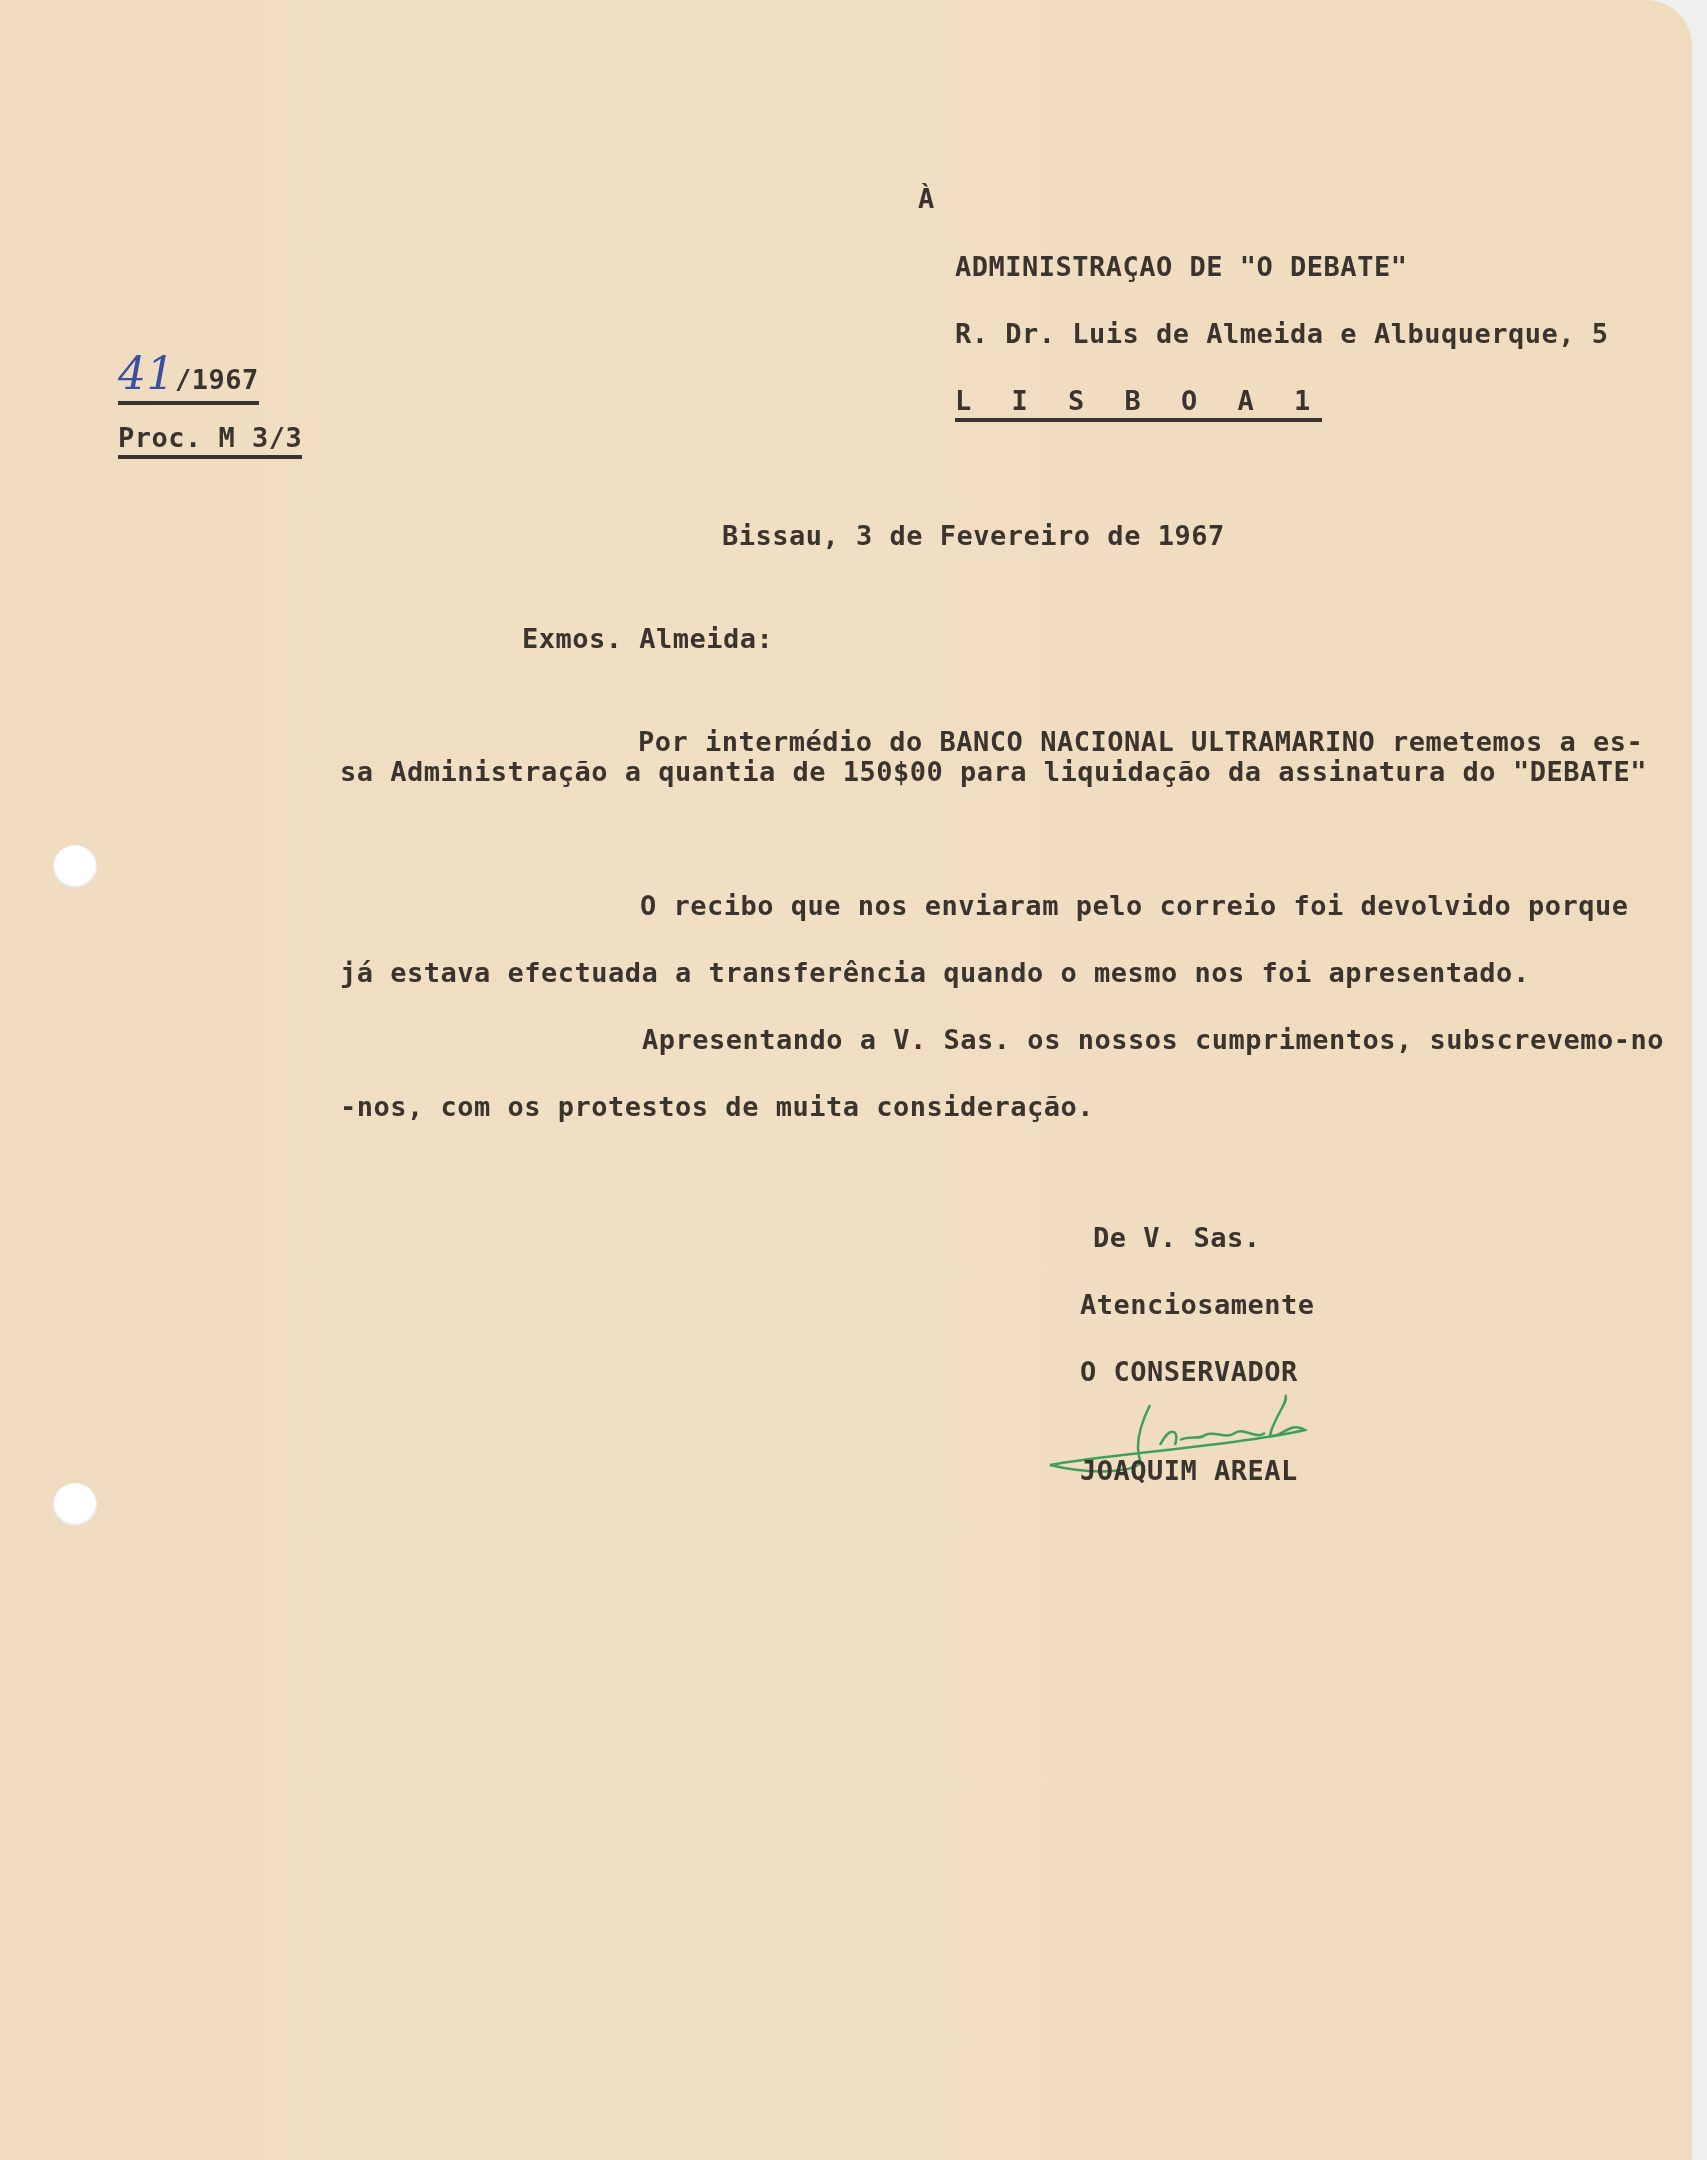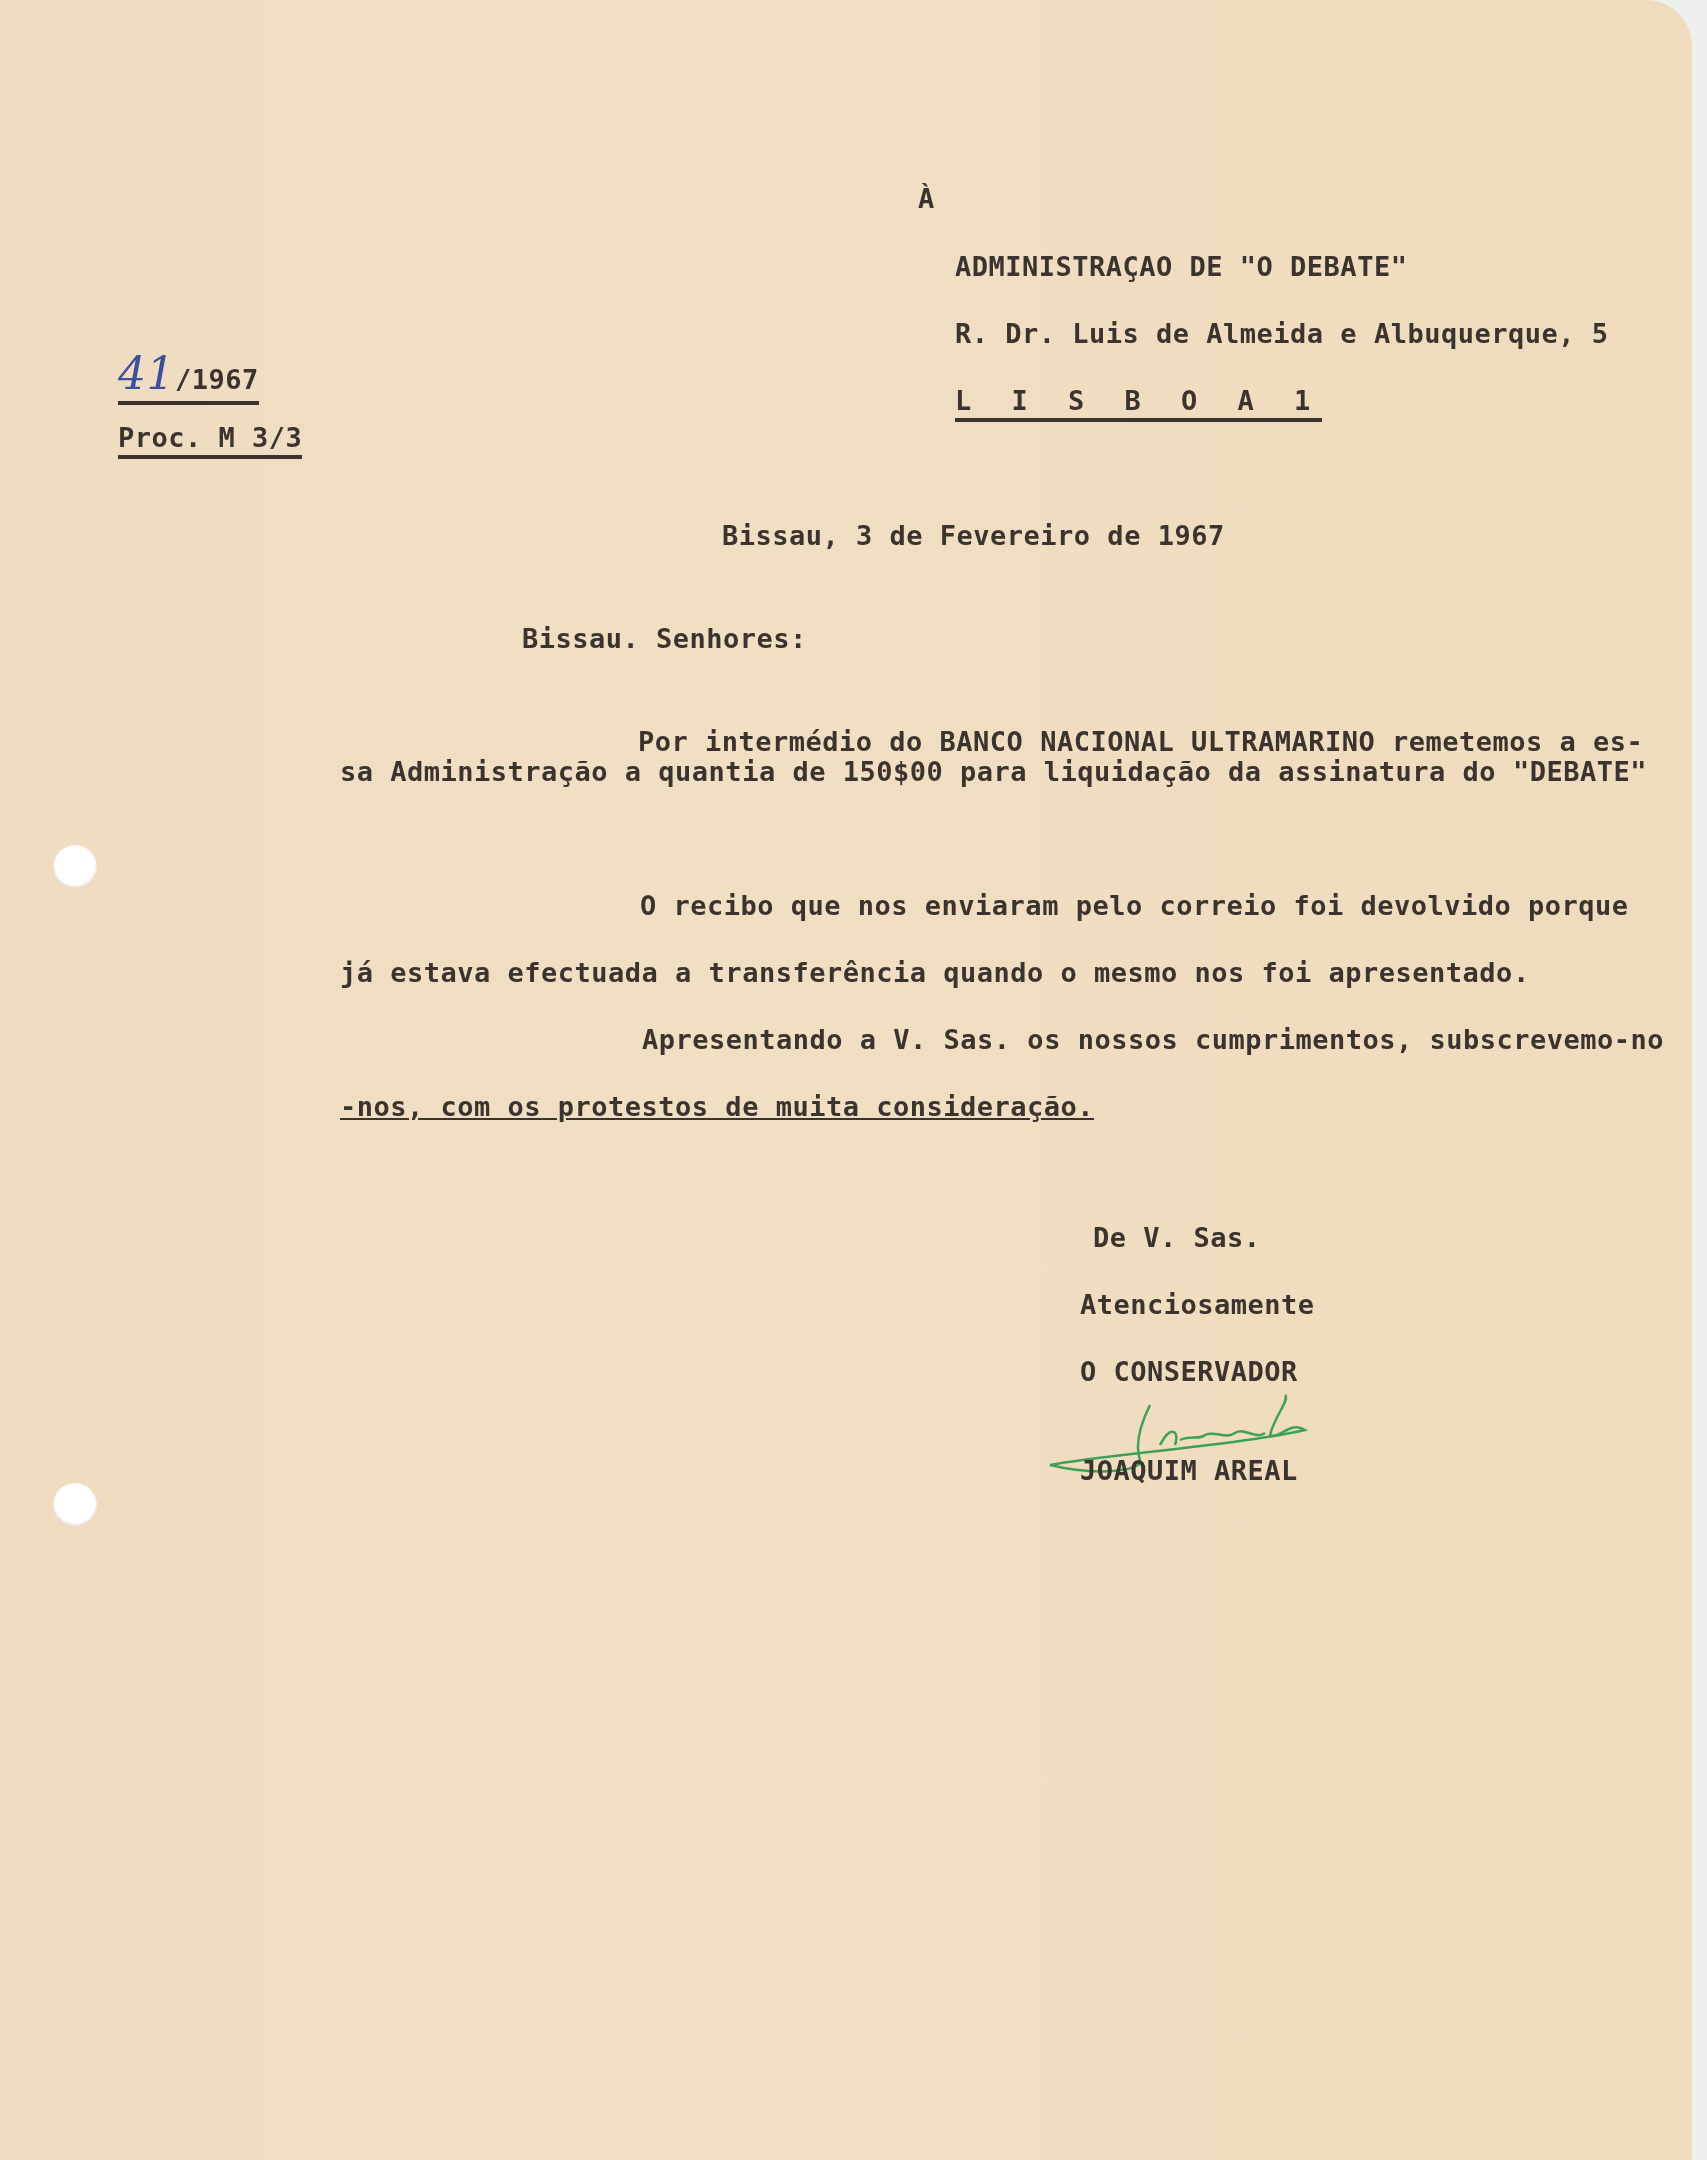--- a/index.html
+++ b/index.html
@@ -37,28 +37,28 @@
   <div class="t" style="left:955px; top:251px;">ADMINISTRAÇAO DE "O DEBATE"</div>
   <div class="t" style="left:955px; top:318px;">R. Dr. Luis de Almeida e Albuquerque, 5</div>
   <div class="t u sp" style="left:955px; top:385px;">L I S B O A  1</div>
 
   <div class="t u" style="left:118px; top:348px;">
     <span class="hand">41</span><span>/1967</span>
   </div>
   <div class="t u" style="left:118px; top:422px;">Proc. M 3/3</div>
 
   <div class="t" style="left:722px; top:520px;">Bissau, 3 de Fevereiro de 1967</div>
-  <div class="t" style="left:522px; top:623px;">Bissau. Senhores:</div>
+  <div class="t" style="left:522px; top:623px;">Exmos. Almeida:</div>
 
   <div class="t" style="left:638px; top:689px;margin-top:37px;">Por intermédio do BANCO NACIONAL ULTRAMARINO remetemos a es-</div>
   <div class="t" style="left:340px; top:756px;">sa Administração a quantia de 150$00 para liquidação da assinatura do "DEBATE"</div>
   <div class="t" style="left:340px; top:957px;">já estava efectuada a transferência quando o mesmo nos foi apresentado.</div>
   <div class="t" style="left:640px; top:890px;">O recibo que nos enviaram pelo correio foi devolvido porque</div>
   <div class="t" style="left:642px; top:1024px;">Apresentando a V. Sas. os nossos cumprimentos, subscrevemo-no</div>
-  <div class="t" style="left:340px; top:1091px;text-decoration:underline;">-nos, com os protestos de muita consideração.</div>
+  <div class="t" style="left:340px; top:1091px;">-nos, com os protestos de muita consideração.</div>
 
   <div class="t" style="left:1093px; top:1222px;">De V. Sas.</div>
   <div class="t" style="left:1080px; top:1289px;">Atenciosamente</div>
   <div class="t" style="left:1080px; top:1356px;">O CONSERVADOR</div>
   <svg class="sig" viewBox="0 0 275 100">
     <path d="M110 20 C100 40, 95 60, 100 75 C 105 85, 60 92, 10 80 C 60 70, 200 60, 265 45 C 250 35, 240 55, 230 50 C 235 30, 250 15, 245 10 M120 60 C130 40, 140 45, 135 60 M140 55 C150 50, 160 55, 165 50 C 175 45, 185 55, 195 48 C 205 42, 215 55, 225 48" fill="none" stroke="#3fa05a" stroke-width="2.5"></path>
   </svg>
   <div class="t" style="left:1080px; top:1455px;">JOAQUIM AREAL</div>
 </div>
 

